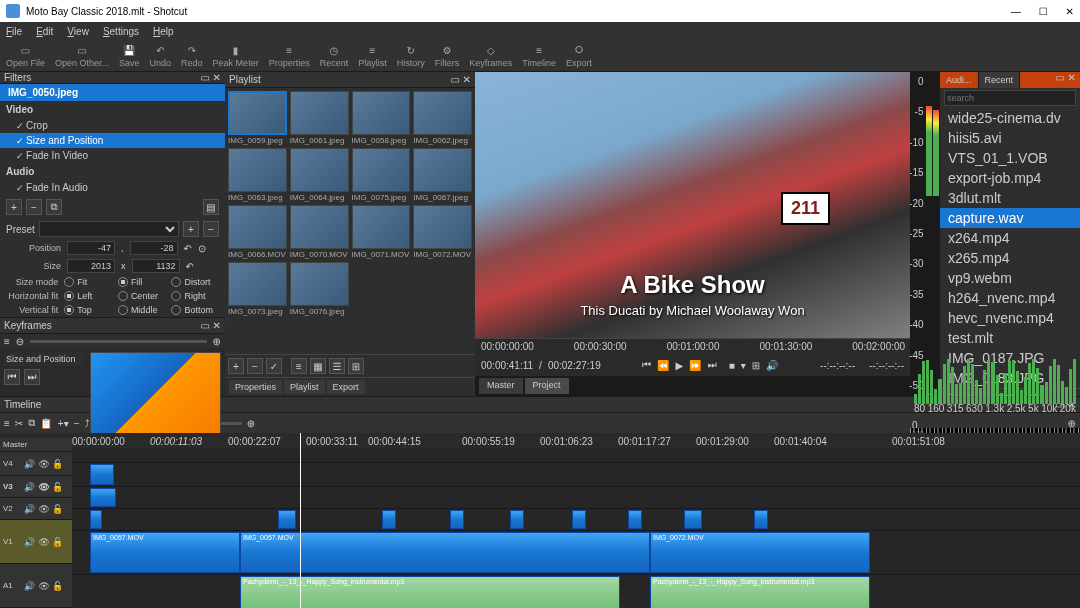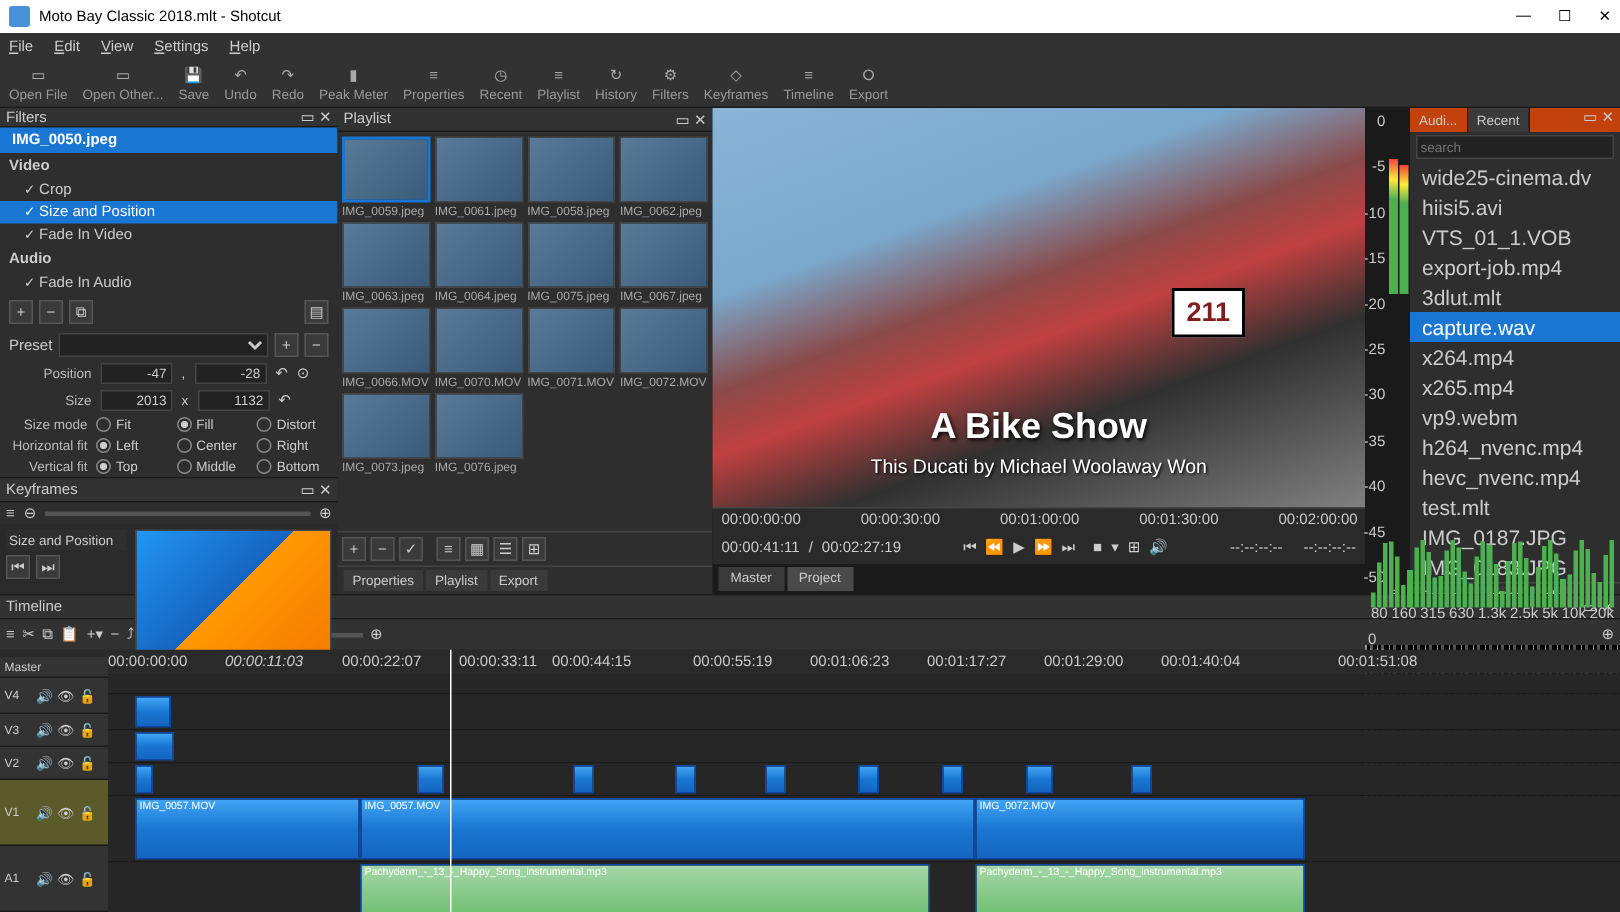--- a/index.html
+++ b/index.html
@@ -552,21 +552,21 @@
       <div id="track-hdrs">
           <div class="track-hdr" style="height: 14px;">
             <span class="track-name">Master</span>
           </div>
           <div class="track-hdr" style="height: 24px;">
             <span class="track-name">V4</span>
             <span class="track-ic">🔊</span>
             <span class="track-ic">👁</span>
             <span class="track-ic">🔓</span>
           </div>
-          <div class="track-hdr" style="height: 22px;">
+          <div class="track-hdr" style="height: 22px; font-weight: bold;">
             <span class="track-name">V3</span>
             <span class="track-ic">🔊</span>
             <span class="track-ic">👁</span>
             <span class="track-ic">🔓</span>
           </div>
           <div class="track-hdr" style="height: 22px;">
             <span class="track-name">V2</span>
             <span class="track-ic">🔊</span>
             <span class="track-ic">👁</span>
             <span class="track-ic">🔓</span>

